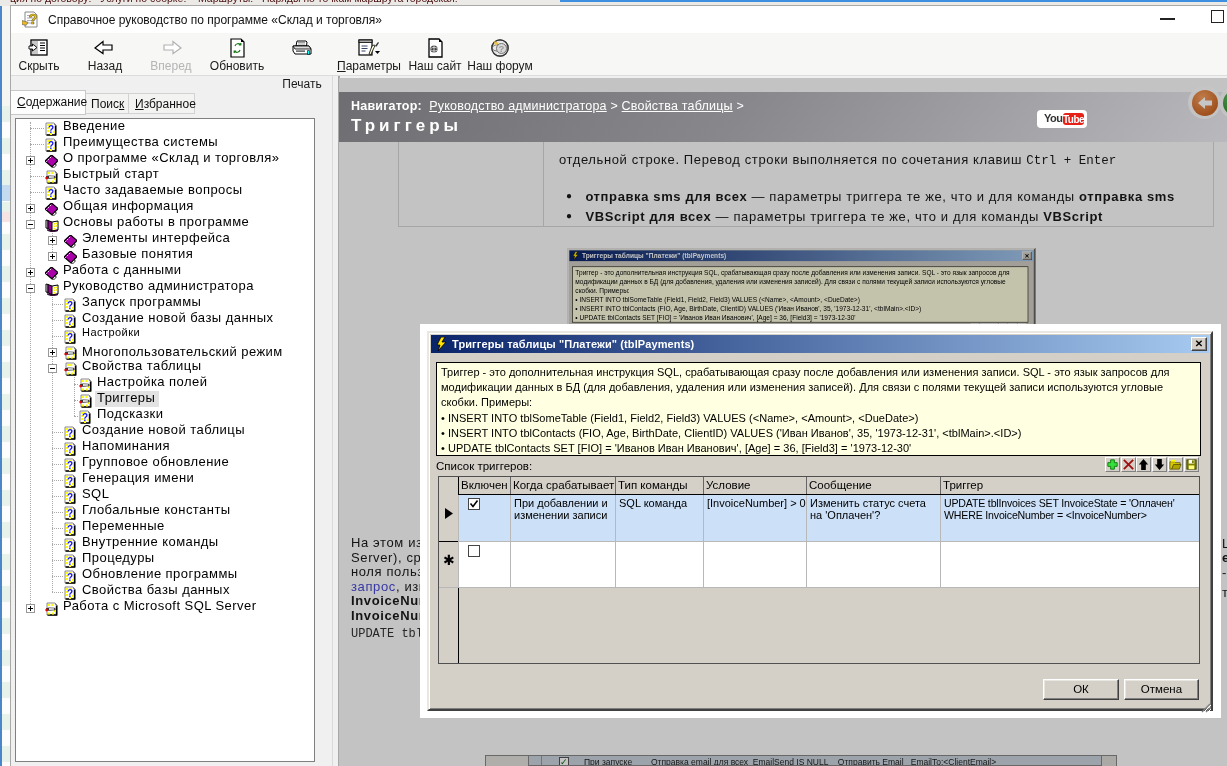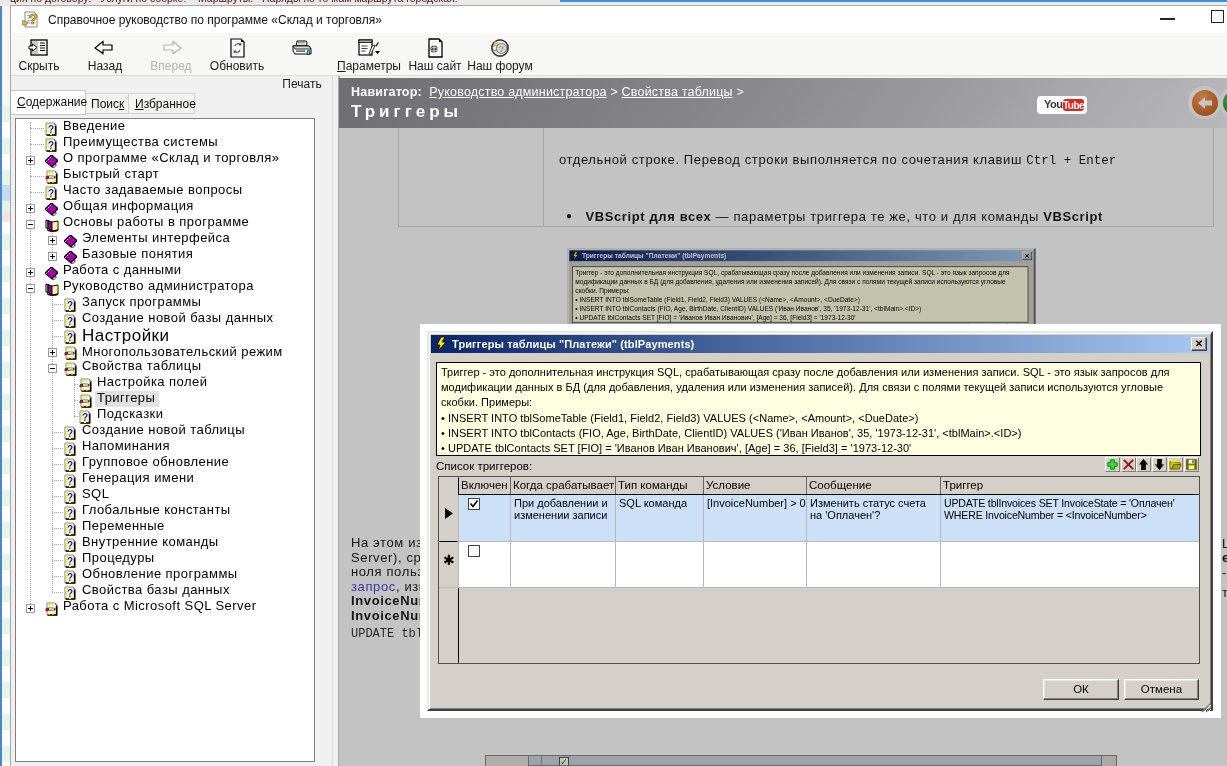--- a/index.html
+++ b/index.html
@@ -369,21 +369,21 @@
           <g fill="#ffff00">
             <rect x="2" y="2" width="2" height="2"></rect>
             <rect x="5" y="2" width="2" height="2"></rect>
             <rect x="2" y="5" width="2" height="2"></rect>
             <rect x="2" y="8" width="2" height="2"></rect>
             <rect x="5" y="11" width="2" height="2"></rect>
             <rect x="8" y="9" width="2" height="2"></rect>
           </g>
           <text x="6" y="10.5" font-family="Liberation Sans" font-size="10" font-weight="bold" fill="#1414e6" text-anchor="middle">?</text>
         </svg></div>
-      <div class="ab" style="left:66px;top:207px;font-size:17px;letter-spacing:.45px;color:#000;white-space:nowrap">Настройки</div>
+      <div class="ab" style="left:66px;top:207px;font-size:11px;letter-spacing:.45px;color:#000;white-space:nowrap">Настройки</div>
       <div class="ab" style="left:48px;top:227px;width:14px;height:14px"><svg width="13" height="14" viewBox="0 0 13 14">
           <path d="M2 1h8l2 2v10H2z" fill="#fff" stroke="#888" stroke-width="1"></path>
           <path d="M10 1l2 2h-2z" fill="#888"></path>
           <path d="M11.6 3.6V13H2.6" fill="none" stroke="#000" stroke-width="1.6"></path>
           <g fill="#ffff00">
             <rect x="3" y="2" width="2" height="2"></rect>
             <rect x="6.2" y="2" width="2" height="2"></rect>
             <rect x="3" y="10.5" width="2" height="2"></rect>
             <rect x="7" y="10.5" width="2" height="2"></rect>
             <rect x="9" y="8" width="2" height="2"></rect>
@@ -652,52 +652,54 @@
       <div class="ab" style="left:47px;top:479px;font-size:13px;letter-spacing:.45px;color:#000;white-space:nowrap">Работа с Microsoft SQL Server</div>
       <div class="ab" style="left:10px;top:485px;width:9px;height:9px;background:#fff;border:1px solid #989898;box-sizing:border-box">
         <div class="ab" style="left:1px;top:3px;width:5px;height:1px;background:#000"></div>
         <div class="ab" style="left:3px;top:1px;width:1px;height:5px;background:#000"></div>
       </div>
 </div>
 <div class="ab" style="left:321px;top:70px;width:1px;height:691px;background:#dadada"></div>
 <div class="ab" style="left:327px;top:70px;width:2px;height:691px;background:#a8a8a8"></div>
 </div>
 <div class="ab" id="cpane" style="left:339px;top:78px;width:888px;height:688px;background:#ffffff;overflow:hidden">
-<div class="ab" style="left:0;top:0;width:888px;height:50px;z-index:2;background:linear-gradient(125deg,#6e6e72 0%,#88888c 45%,#b9b9bd 100%)">
+<div class="ab" style="left:0;top:14px;width:888px;height:50px;z-index:2;background:linear-gradient(125deg,#6e6e72 0%,#88888c 45%,#b9b9bd 100%)">
  <div class="ab" style="left:12px;top:7px;font-size:12.5px;color:#fff;letter-spacing:.2px"><b>Навигатор:</b>&nbsp; <u>Руководство администратора</u> &gt; <u>Свойства таблицы</u> &gt;</div>
  <div class="ab" style="left:12px;top:24px;font-size:17px;font-weight:bold;color:#fff;letter-spacing:4px">Триггеры</div>
  <div class="ab" style="left:698px;top:18px;width:50px;height:18px;background:#fff;border-radius:4px;">
    <div class="ab" style="left:7px;top:2px;font-size:11px;font-weight:bold;color:#333;letter-spacing:-.5px">You</div>
    <div class="ab" style="left:26px;top:2.5px;width:21px;height:12.5px;background:#e62117;border-radius:3px;font-size:10px;font-weight:bold;color:#fff;text-align:center;line-height:13px;letter-spacing:-.5px">Tube</div>
  </div>
 </div>
 <div class="ab" style="left:849px;top:8px;width:33px;height:33px;border-radius:50%;background:rgba(198,198,198,.85);z-index:3"></div>
 <div class="ab" style="left:852.5px;top:11.5px;width:26px;height:26px;border-radius:50%;background:radial-gradient(circle at 40% 30%,#c07c4a,#a0521e 70%);z-index:3"></div>
 <svg class="ab" style="left:852.5px;top:11.5px;z-index:3" width="26" height="26" viewBox="0 0 26 26">
       <path d="M6 13l7-6v3.5h7v5h-7V19z" fill="#c6c6c6"></path>
     </svg>
 <div class="ab" style="left:880px;top:8px;width:33px;height:33px;border-radius:50%;background:rgba(198,198,198,.85);z-index:3"></div>
 <div class="ab" style="left:883.5px;top:11.5px;width:26px;height:26px;border-radius:50%;background:radial-gradient(circle at 40% 30%,#569a56,#256e25 70%);z-index:3"></div>
 <div class="ab" style="left:59px;top:50px;width:816px;height:99px;border:1px solid #d9d9d9;border-top:none;box-sizing:border-box">
  <div class="ab" style="left:144px;top:0;width:1px;height:98px;background:#d9d9d9"></div>
 </div>
 <div class="ab" style="left:220px;top:73.5px;font-size:13px;letter-spacing:.62px;color:#1a1a1a;white-space:nowrap">отдельной строке. Перевод строки выполняется по сочетания клавиш <span style="font-family:'Liberation Mono',monospace;font-size:12.5px;letter-spacing:0">Ctrl + Enter</span></div>
+<div class="ab" style="left:227px;top:111px;font-size:13px;letter-spacing:.62px;color:#1a1a1a;white-space:nowrap"><span style="font-size:10px;vertical-align:2px">●</span>&nbsp;&nbsp; <b>отправка sms для всех</b> — параметры триггера те же, что и для команды <b>отправка sms</b></div>
 <div class="ab" style="left:227px;top:131px;font-size:13px;letter-spacing:.62px;color:#1a1a1a;white-space:nowrap"><span style="font-size:10px;vertical-align:2px">●</span>&nbsp;&nbsp; <b>VBScript для всех</b> — параметры триггера те же, что и для команды <b>VBScript</b></div>
 <div class="ab" style="left:12px;top:457px;font-size:13px;letter-spacing:.62px;color:#1a1a1a;white-space:nowrap">На этом изображении показан пример триггера (Microsoft SQL</div>
 <div class="ab" style="left:12px;top:471.5px;font-size:13px;letter-spacing:.62px;color:#1a1a1a;white-space:nowrap">Server), срабатывающего при добавлении или изменении записи</div>
 <div class="ab" style="left:12px;top:486px;font-size:13px;letter-spacing:.62px;color:#1a1a1a;white-space:nowrap">ноля пользователя. Триггер выполняет обновление данных</div>
 <div class="ab" style="left:12px;top:500.5px;font-size:13px;letter-spacing:.62px;color:#1a1a1a;white-space:nowrap"><span style="color:#4a4ad8">запрос</span>, изменяющий поле статуса счета при выполнении условия</div>
 <div class="ab" style="left:12px;top:515px;font-size:13px;letter-spacing:.62px;color:#1a1a1a;white-space:nowrap;font-weight:bold">InvoiceNumber больше нуля, и обновляющий поле</div>
 <div class="ab" style="left:12px;top:530px;font-size:13px;letter-spacing:.62px;color:#1a1a1a;white-space:nowrap;font-weight:bold">InvoiceNumber текущей записи</div>
 <div class="ab" style="left:12px;top:549px;font-family:'Liberation Mono',monospace;font-size:12px;color:#333;white-space:nowrap">UPDATE tblInvoices SET InvoiceState</div>
 <div class="ab" style="left:146px;top:677px;width:440px;height:11px;border:1px solid #888;background:#e6e4df"></div>
 <div class="ab" style="left:189px;top:677px;width:586px;height:11px;border:1px solid #888;background:#ccd6e0;overflow:hidden;box-sizing:border-box">
  <div class="ab" style="left:2px;top:0px;width:10px;height:11px;border-right:1px solid #999"></div>
  <div class="ab" style="left:30px;top:1px;width:8px;height:8px;border:1px solid #555;background:#fff"></div>
  <div class="ab" style="left:31px;top:1px;font-size:9px;color:#060">✓</div>
+ <div class="ab" style="left:55px;top:1px;font-size:8.5px;color:#222;white-space:nowrap">При запуске&nbsp;&nbsp;&nbsp;&nbsp;&nbsp;&nbsp;&nbsp;&nbsp;Отправка email для всех&nbsp;&nbsp;EmailSend IS NULL&nbsp;&nbsp;&nbsp;&nbsp;Отправить Email&nbsp;&nbsp;&nbsp;EmailTo:&lt;ClientEmail&gt;</div>
 </div>
 <div class="ab" style="left:762px;top:677px;width:14px;height:11px;border:1px solid #888;background:#e0ded8"></div>
 <div class="ab" style="left:883px;top:458px;font-size:13px;color:#1a1a1a">L</div>
 <div class="ab" style="left:883px;top:472px;font-size:13px;font-weight:bold;color:#1a1a1a">e</div>
 <div class="ab" style="left:883px;top:487px;font-size:13px;color:#1a1a1a">-</div>
 <div class="ab" style="left:883px;top:507px;font-size:13px;color:#1a1a1a">т</div>
 </div>
 <div class="ab" style="left:567px;top:248px;width:786px;transform:scale(0.596);transform-origin:0 0">
     <div style="position:relative;width:786px;height:380px;background:#d4d0c8;border-top:2px solid #e9e7e2;border-left:2px solid #e9e7e2;border-right:2px solid #404040;border-bottom:2px solid #404040;box-shadow:inset 1px 1px 0 #fff, inset -1px -1px 0 #808080;box-sizing:border-box;font-family:'Liberation Sans',sans-serif">
       <div class="ab" style="left:2px;top:2px;width:778px;height:18px;background:linear-gradient(to right,#0a246a,#a6caf0)">

